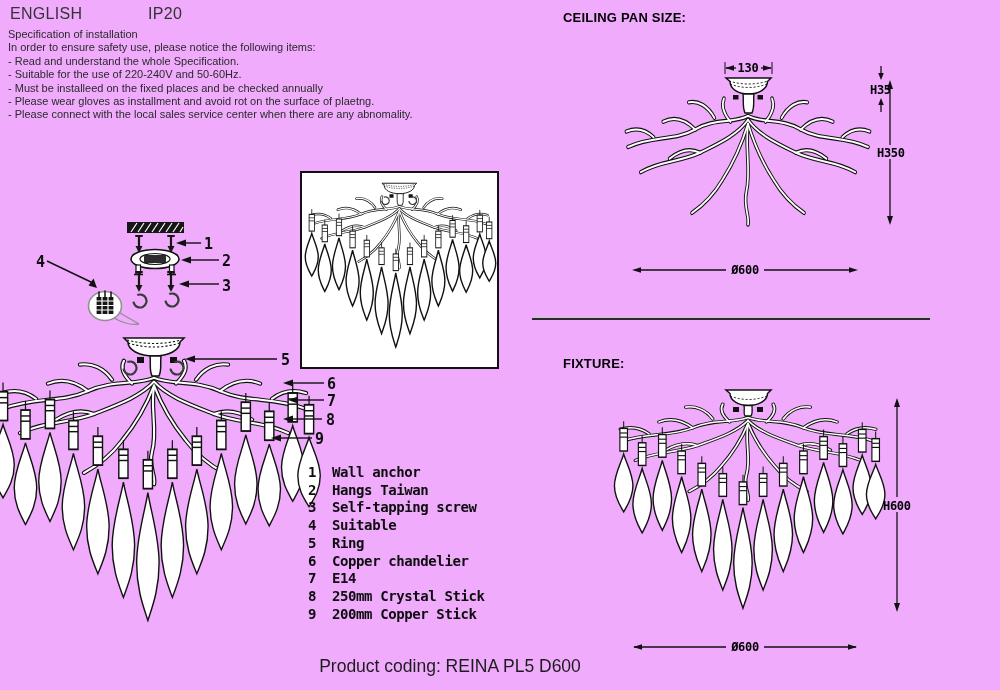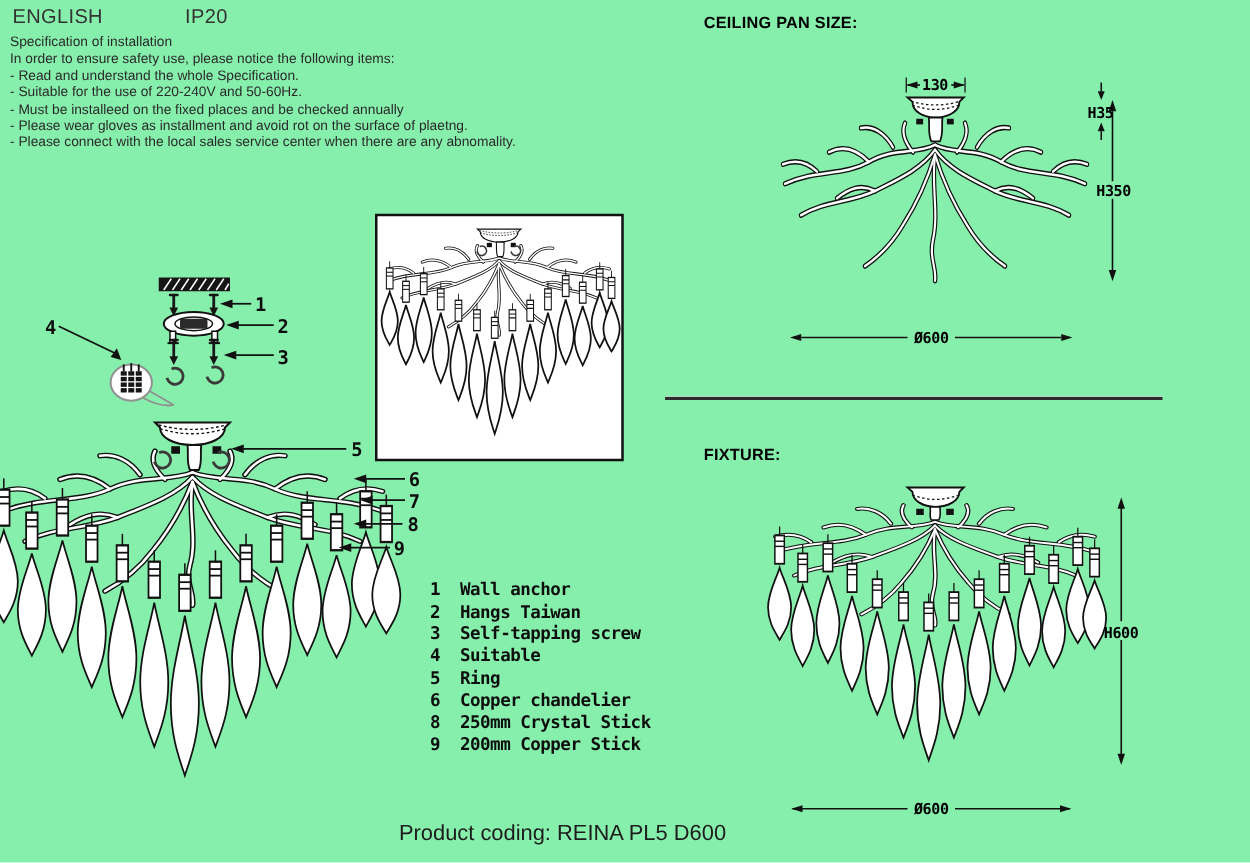--- a/index.html
+++ b/index.html
@@ -1,23 +1,23 @@
 <!DOCTYPE html>
 <html><head>
 <meta charset="utf-8">
 <style>
   html,body{margin:0;padding:0;background:#fff;}
-  #page{position:relative;width:1000px;height:690px;background:#86efac;overflow:hidden;
+  #page{position:relative;width:1000px;height:690px;background:#f0abfc;overflow:hidden;
         font-family:"Liberation Sans",sans-serif;color:#222;}
   .abs{position:absolute;}
   .hdr{font-size:16px;color:#333;letter-spacing:.3px;}
   .spec{left:8px;top:28px;font-size:11px;line-height:13.4px;color:#2a2a2a;white-space:nowrap;}
   .sec-title{font-size:13px;font-weight:bold;color:#000;letter-spacing:.2px;text-align:right;}
   .parts{left:308px;top:464px;font-family:"DejaVu Sans Mono",monospace;font-weight:bold;
-         font-size:14px;letter-spacing:-0.4px;line-height:17.7px;color:#0d0d0d;white-space:nowrap;margin-left:36px;}
+         font-size:14px;letter-spacing:-0.4px;line-height:17.7px;color:#0d0d0d;white-space:nowrap;}
   .parts .pn{display:inline-block;width:24px;}
   .divider{left:532px;top:317px;width:398px;height:3px;
            background:linear-gradient(#c9c9c9 1px,#2b2b2b 1px);}
   .coding{left:0;top:656px;width:900px;text-align:center;font-size:17.5px;color:#1c1c1c;}
   .cot{font-family:"DejaVu Sans Mono",monospace;font-weight:bold;font-size:15px;fill:#0d0d0d;}
   .dimt{font-family:"DejaVu Sans Mono",monospace;font-weight:bold;font-size:12px;
         letter-spacing:-0.3px;fill:#000;}
   svg{display:block;}
 </style>
 </head>
@@ -261,20 +261,21 @@
     </g>
   </svg>
 
   <div class="abs parts">
     <div><span class="pn">1</span><span>Wall anchor</span></div>
     <div><span class="pn">2</span><span>Hangs Taiwan</span></div>
     <div><span class="pn">3</span><span>Self-tapping screw</span></div>
     <div><span class="pn">4</span><span>Suitable</span></div>
     <div><span class="pn">5</span><span>Ring</span></div>
     <div><span class="pn">6</span><span>Copper chandelier</span></div>
+    <div><span class="pn">7</span><span>E14</span></div>
     <div><span class="pn">8</span><span>250mm Crystal Stick</span></div>
     <div><span class="pn">9</span><span>200mm Copper Stick</span></div>
   </div>
 
   <div class="abs sec-title" style="left:563px;top:10px">CEILING PAN SIZE:</div>
 
   <svg class="abs" style="left:540px;top:40px" width="460" height="260" viewBox="0 0 460 260">
     <use href="#branchset" transform="translate(208,74) scale(0.80,0.97)"></use>
     <path d="M186,38 h45 l-3.5,3.5 c0,7.5 -9,12.5 -19,12.5 c-10,0 -18.5,-5 -18.5,-12.5 z" fill="#fff" stroke="#111" stroke-width="1.5"></path>
     <path d="M190,44 Q208.5,51 227,44" fill="none" stroke="#111" stroke-width="1" stroke-dasharray="2,2"></path>

